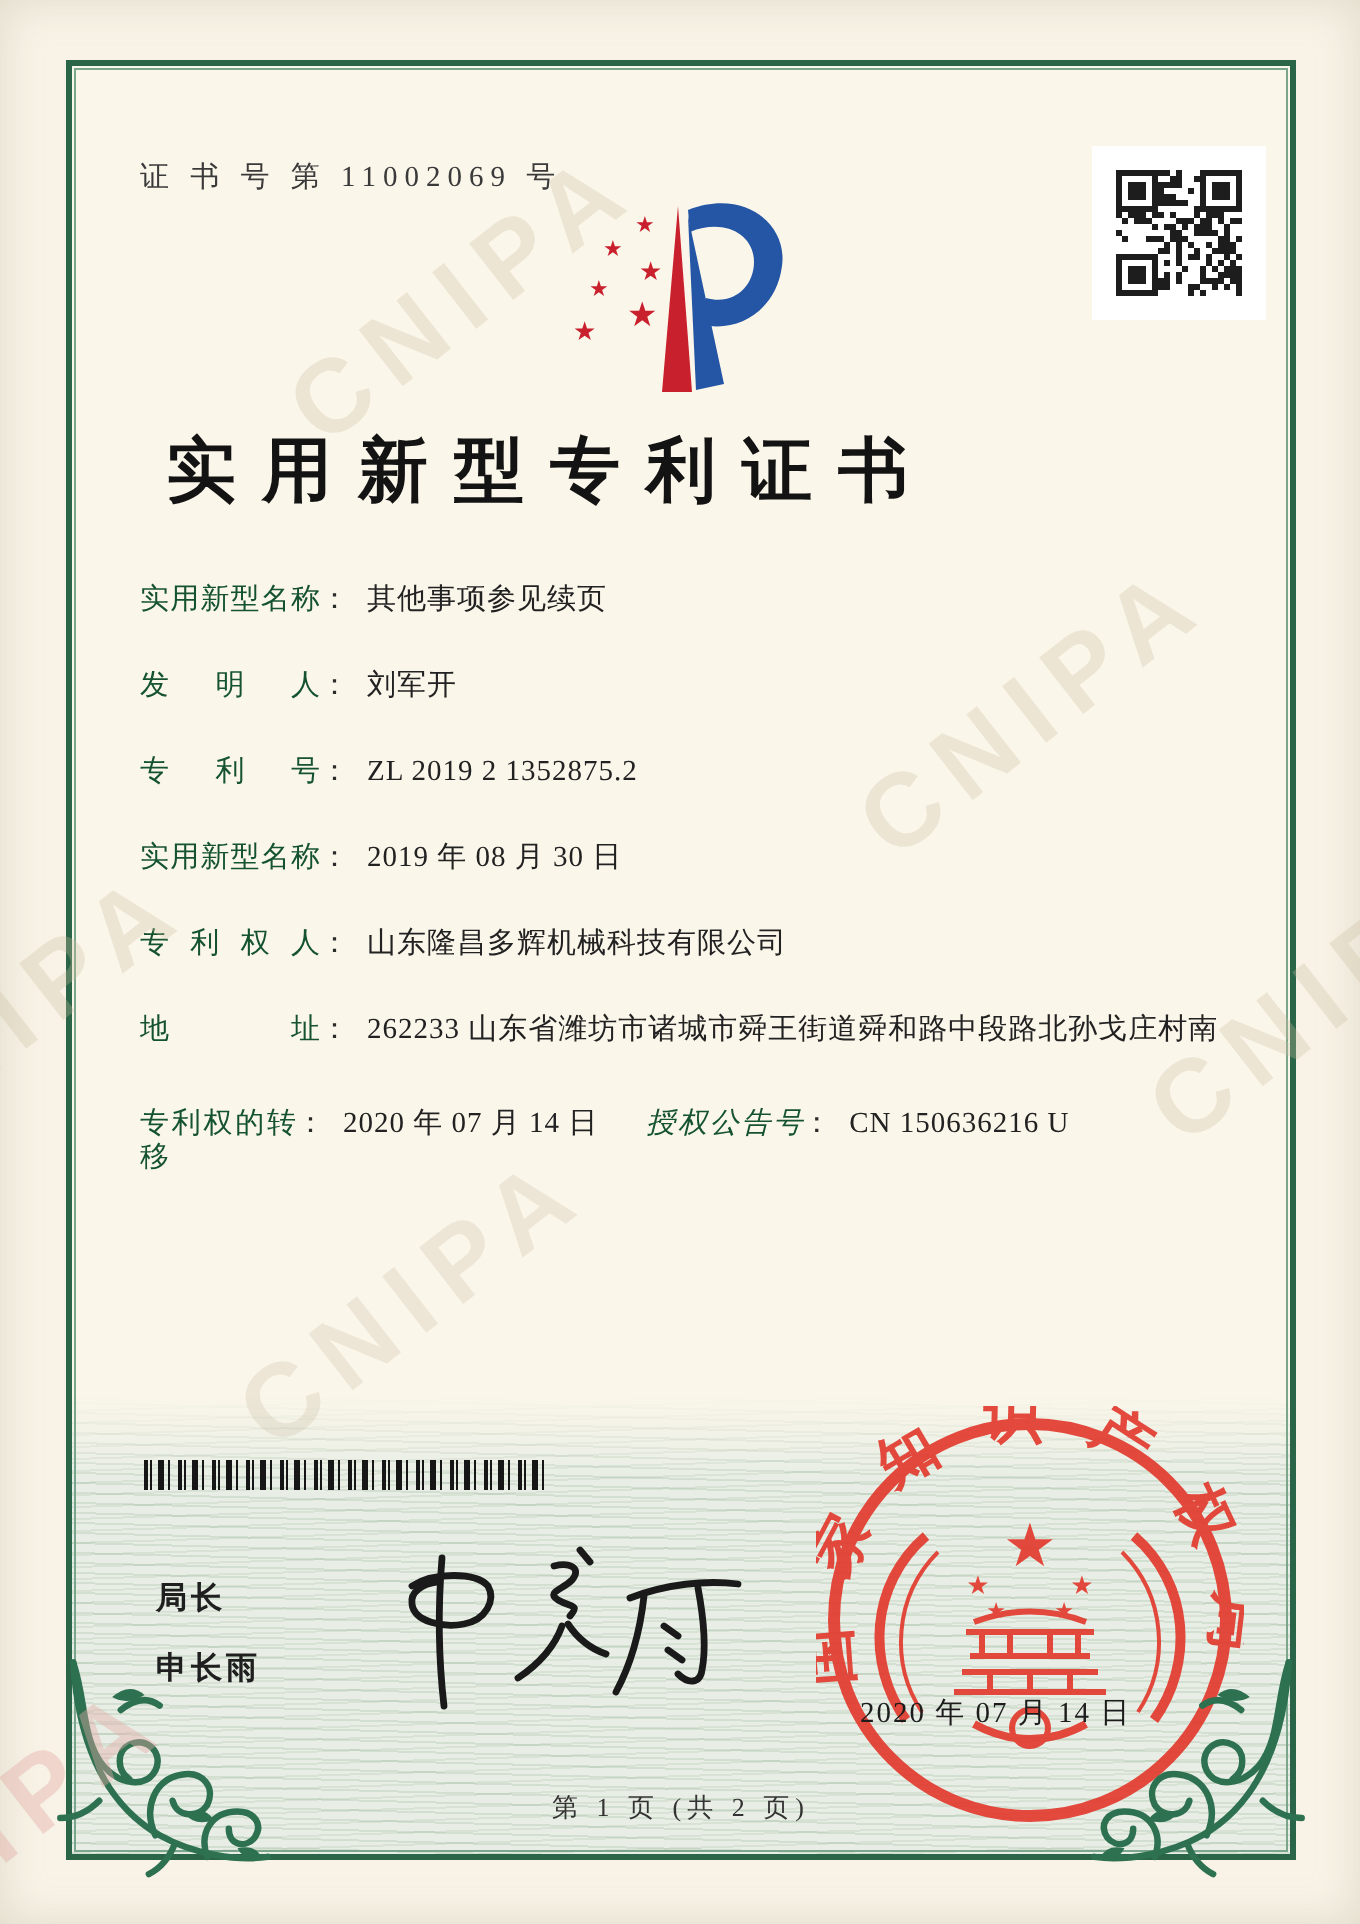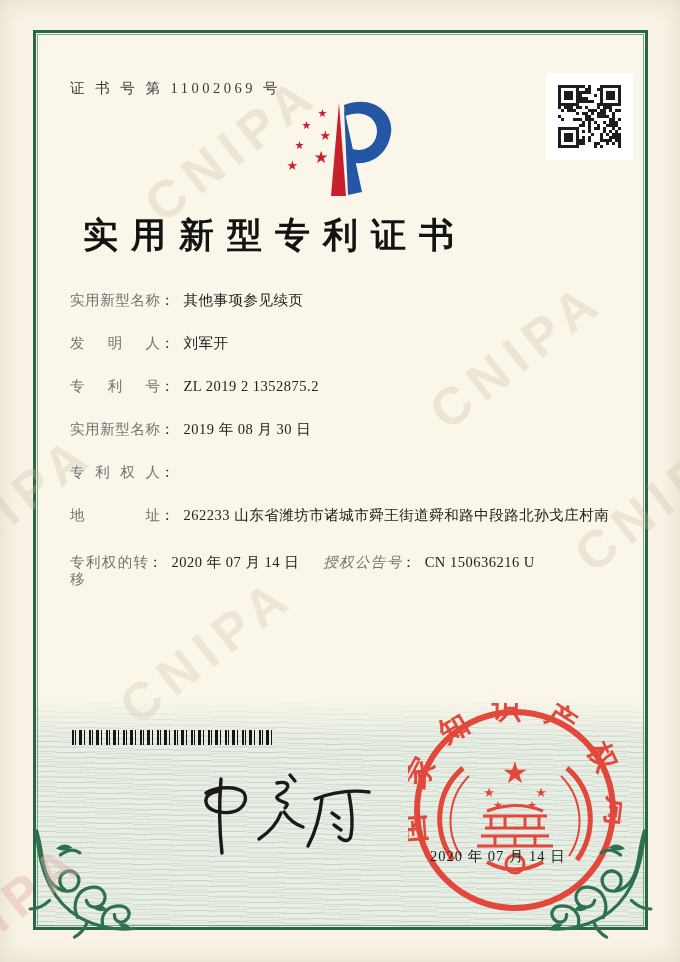--- a/index.html
+++ b/index.html
@@ -61,21 +61,21 @@
   .qrm{position:absolute;width:3px;height:3px;background:#1d1d1d;}
   .title{
     margin:10px 0 0 0;text-align:left;
     font-size:35px;font-weight:bold;color:#131313;
     letter-spacing:13px;text-indent:13px;
   }
   .fields{margin-top:33px;}
   .frow{margin-bottom:26px;font-size:14.5px;line-height:17px;display:flex;align-items:flex-start;}
   .flabel{
     display:inline-block;width:90px;flex:none;
-    text-align:justify;text-align-last:justify;color:#737373;
+    text-align:justify;text-align-last:justify;color:#14532d;
   }
   .fcolon{flex:none;margin-right:9px;color:#2b2b2b;}
   .fvalue{color:#222;letter-spacing:.5px;}
   .fvalue.wide{display:inline-block;width:452px;line-height:25px;margin-top:-4px;}
   .grant{display:flex;font-size:14.5px;line-height:17px;margin-top:0;}
   .grant .flabel{width:78px;}
   .g2{margin-left:24px;font-style:italic;}
   .body-text{margin-top:10px;padding-right:2px;}
   .body-text p{
     margin:0;font-size:14.5px;line-height:1.92;color:#2e2e2e;
@@ -399,20 +399,21 @@
           <span class="fvalue">ZL 2019 2 1352875.2</span>
         </div>
         <div class="frow">
           <span class="flabel">实用新型名称</span>
             <span class="fcolon">：</span>
           <span class="fvalue">2019 年 08 月 30 日</span>
         </div>
         <div class="frow">
           <span class="flabel">专 利 权 人</span>
             <span class="fcolon">：</span>
+          <span class="fvalue">山东隆昌多辉机械科技有限公司</span>
         </div>
         <div class="frow">
           <span class="flabel">地 址</span>
             <span class="fcolon">：</span>
           <span class="fvalue wide">262233 山东省潍坊市诸城市舜王街道舜和路中段路北孙戈庄村南</span>
         </div>
         <div class="grant">
           <span class="flabel">专利权的转移</span>
             <span class="fcolon">：</span>
           <span class="fvalue">2020 年 07 月 14 日</span>
@@ -420,20 +421,24 @@
             <span class="fcolon">：</span>
           <span class="fvalue">CN 150636216 U</span>
         </div>
       </div>
 
     </div>
 
     <div class="band-items">
       <div class="barcode"></div>
 
+      <div class="signoff">
+        <span>局长</span>
+        <span>申长雨</span>
+      </div>
 
       <svg class="sig-svg" width="195" height="95" viewBox="0 0 195 95">
         <g fill="none" stroke="#1a1a1a" stroke-width="3.4" stroke-linecap="round" stroke-linejoin="round">
           <path d="M30,16 C28,40 28,64 31,90"></path>
           <path d="M15,30 C26,23 47,23 53,30 C57,37 52,47 41,49 C31,51 16,48 15,39 C14,33 20,29 28,28"></path>
           <path d="M86,20 C94,18 100,21 95,27 C90,32 82,33 88,37 C95,41 99,39 94,45"></path>
           <path d="M99,12 l5,6"></path>
           <path d="M90,50 C86,61 77,70 68,76"></path>
           <path d="M93,49 C99,58 106,62 112,64"></path>
           <path d="M124,36 C142,29 162,27 178,29"></path>
@@ -475,20 +480,21 @@
               <path d="M161,153 C177,129 175,95 153,73" stroke-width="2"></path>
               <path d="M79,159 C97,169 117,169 135,159" stroke-width="4"></path>
               <circle cx="107" cy="161" r="9" stroke-width="3"></circle>
             </g>
           </g>
         </g>
       </svg>
 
       <div class="seal-date">2020 年 07 月 14 日</div>
 
+      <div class="page-num">第 1 页 (共 2 页)</div>
     </div>
 
     <svg class="orn orn-left" width="108" height="120" viewBox="0 0 100 110">
       <g fill="none" stroke="#2e7150" stroke-width="3" stroke-linecap="round">
         <path d="M8,8 C10,40 20,72 48,88 C64,97 84,100 98,98"></path>
         <path d="M8,8 C14,26 12,44 22,56 C30,65 42,66 46,58 C50,50 42,42 34,46 C28,49 28,58 34,62"></path>
         <path d="M46,88 C40,75 46,62 58,60 C68,58 74,66 70,74 C66,80 56,80 54,72"></path>
         <path d="M70,98 C66,87 72,77 84,77 C92,77 96,83 92,89 C88,94 80,93 80,85"></path>
         <path d="M20,72 C14,78 8,80 2,80"></path>
         <path d="M30,30 q10,-8 18,-2"></path>

